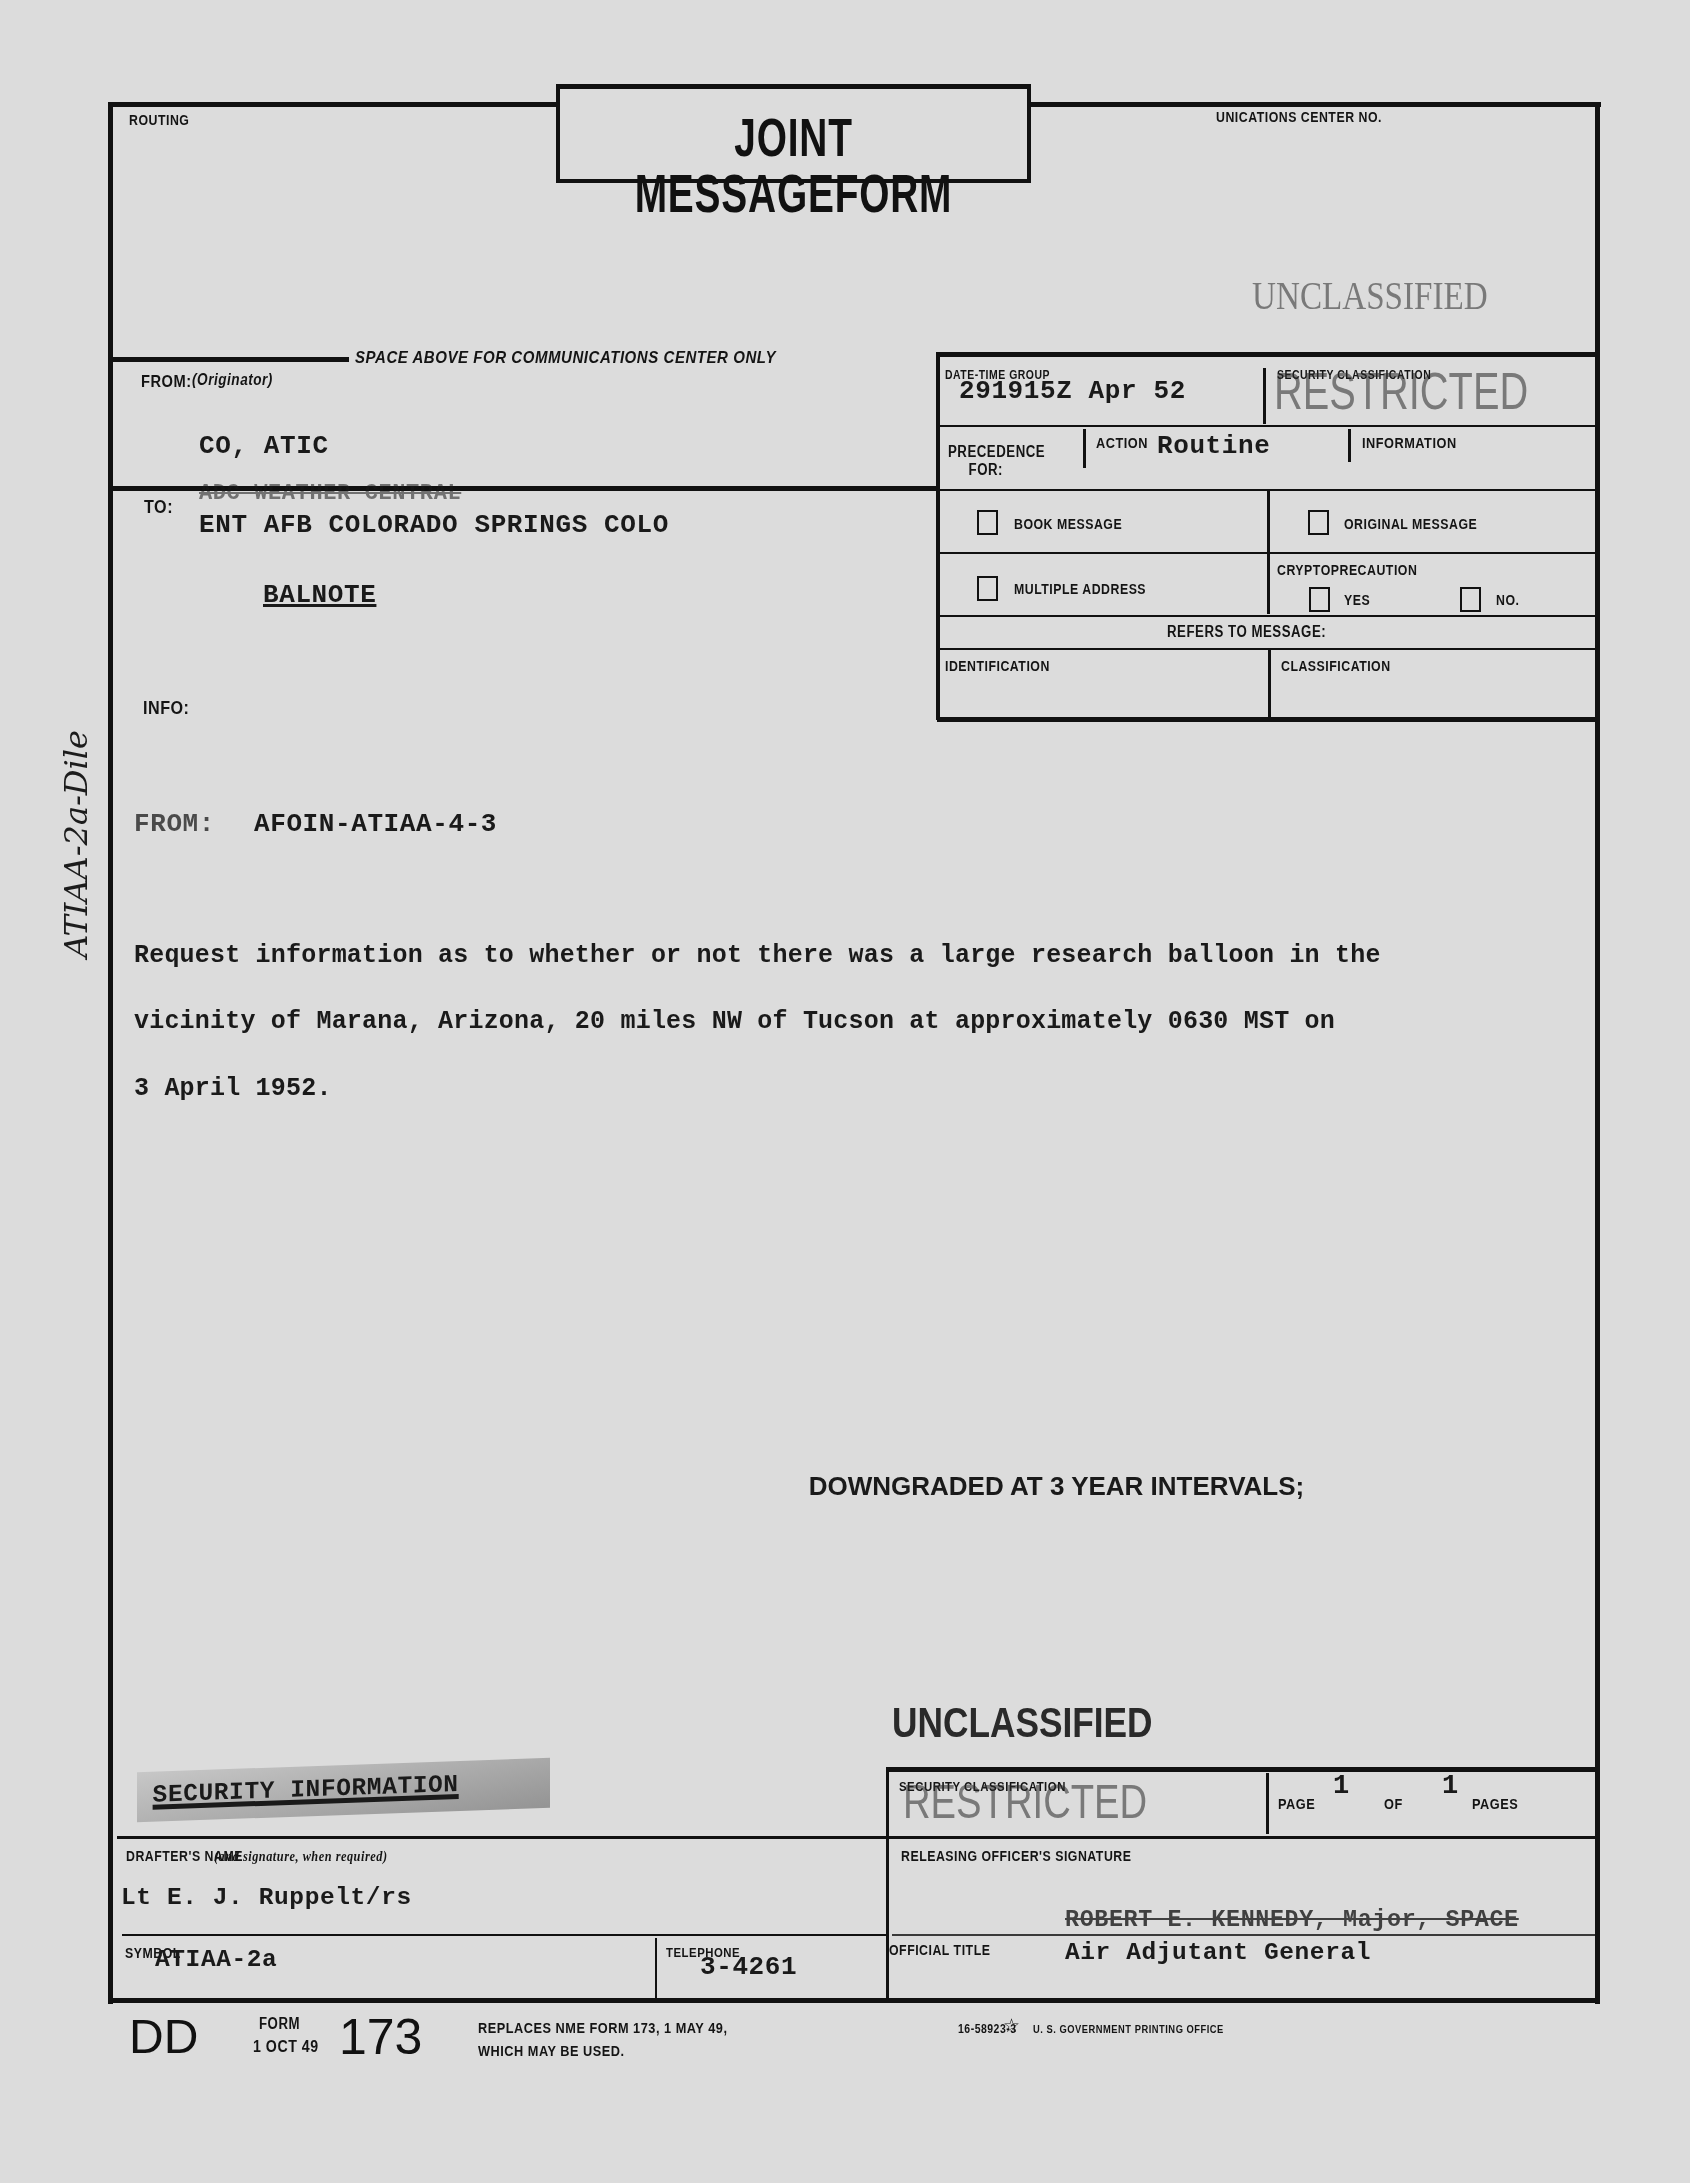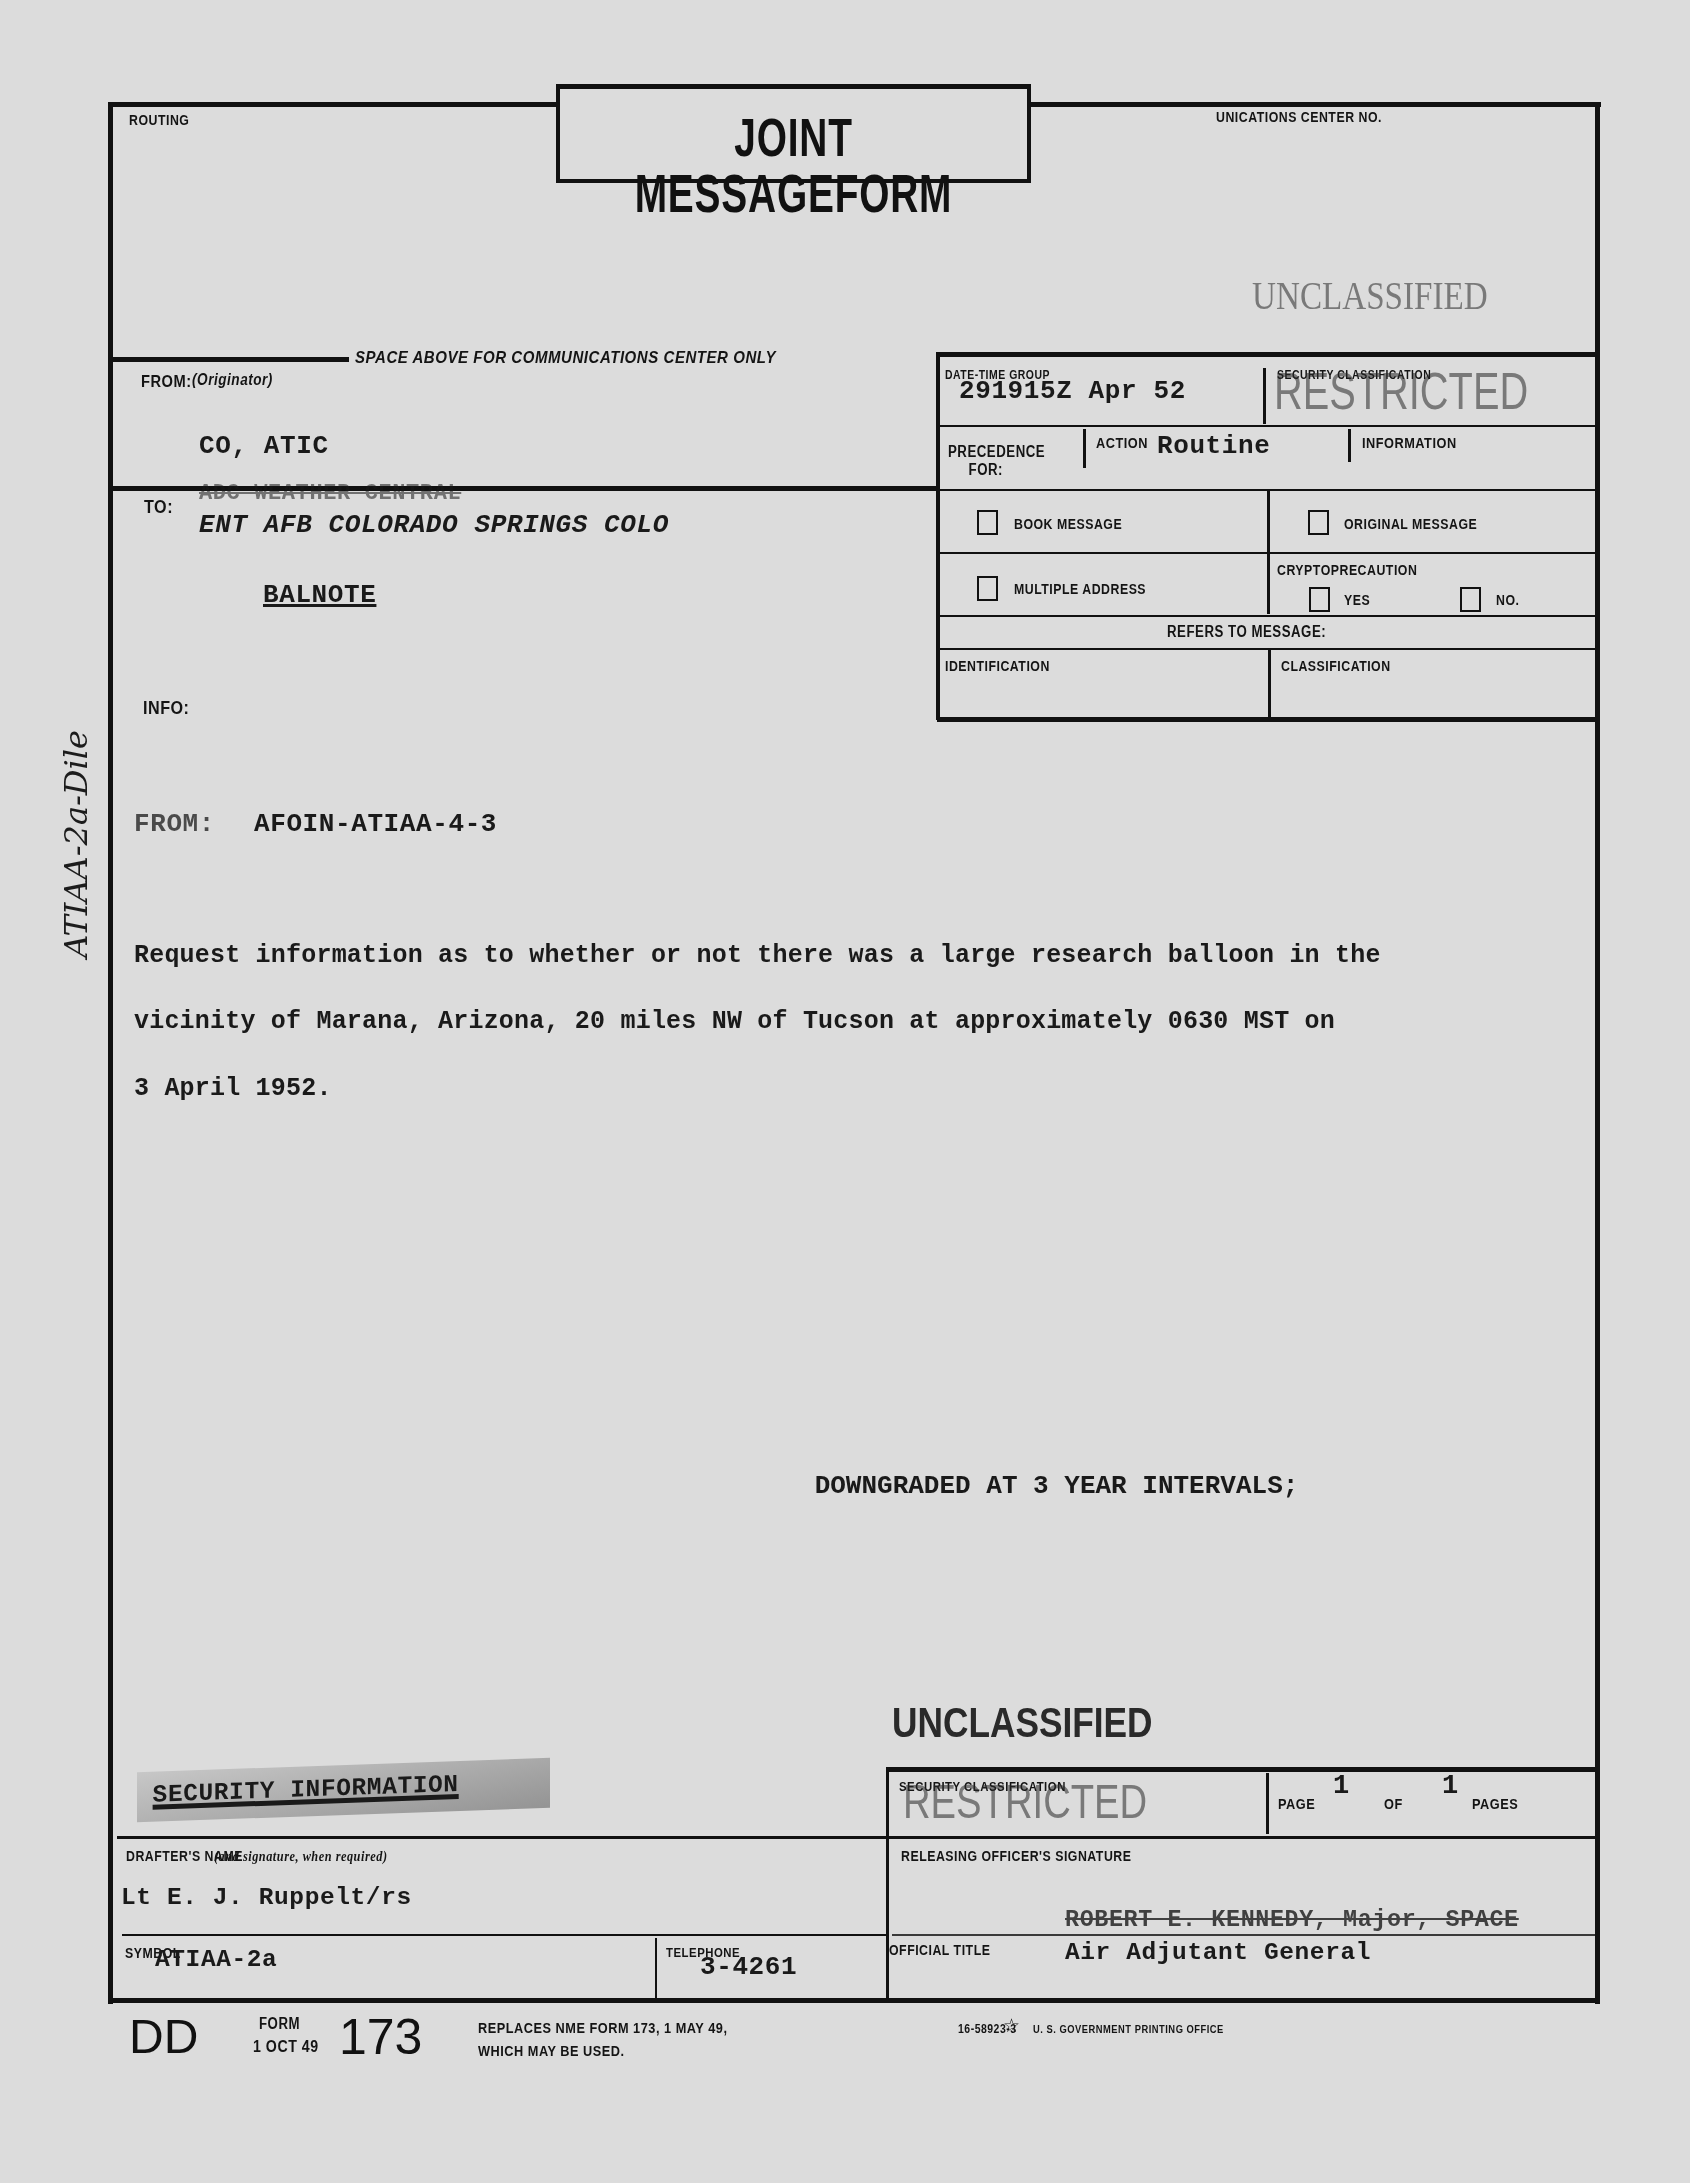--- a/index.html
+++ b/index.html
@@ -39,21 +39,21 @@
 <div class="lbl" data-name="space-above-label" style="left:355px;top:348px;font-style:italic;font-size:16.7px;transform:scaleX(0.9);">SPACE ABOVE FOR COMMUNICATIONS CENTER ONLY</div>
 
 <div class="lbl" data-name="from-label" style="left:141px;top:371px;font-size:17.3px;">FROM:</div>
 <div class="lbl" data-name="from-sublabel" style="left:192px;top:371px;font-size:16px;font-style:italic;">(Originator)</div>
 <div class="type" data-name="from-value" style="left:199px;top:431px;">CO, ATIC</div>
 
 <div class="line-h" style="left:109px;top:486px;width:828px;height:4.5px;"></div>
 
 <div class="lbl" data-name="to-label" style="left:144px;top:496px;font-size:19px;">TO:</div>
 <div class="type faded" data-name="to-struck-value" style="left:199px;top:481px;font-size:22px;text-decoration:line-through;">ADC WEATHER CENTRAL</div>
-<div class="type" data-name="to-value" style="left:199px;top:510px;font-style:italic;">ENT AFB COLORADO SPRINGS COLO</div>
+<div class="type" data-name="to-value" style="left:199px;top:510px;">ENT AFB COLORADO SPRINGS COLO</div>
 <div class="type" data-name="to-sub-value" style="left:263px;top:580px;text-decoration:underline;text-decoration-thickness:3.3px;">BALNOTE</div>
 
 <div class="lbl" data-name="info-label" style="left:143px;top:697px;font-size:19px;">INFO:</div>
 
 <div data-name="header-right-box">
   <div class="line-h" style="left:937px;top:352px;width:663px;height:4.5px;"></div>
   <div class="line-v" style="left:936px;top:352px;width:3.9px;height:368px;"></div>
   <div class="line-h" style="left:937px;top:717px;width:663px;height:4.5px;"></div>
 
   <div class="lbl" data-name="dtg-label" style="left:945px;top:368px;font-size:12.3px;">DATE-TIME GROUP</div>
@@ -99,21 +99,21 @@
 
 <div class="type" data-name="body-from-label" style="left:134px;top:809px;opacity:0.75;">FROM:</div>
 <div class="type" data-name="body-from-value" style="left:254px;top:809px;">AFOIN-ATIAA-4-3</div>
 
 <div data-name="message-text">
   <div class="type" data-name="message-line" style="left:134px;top:941px;font-size:25px;letter-spacing:0.2px;">Request information as to whether or not there was a large research balloon in the</div>
   <div class="type" data-name="message-line" style="left:134px;top:1007px;font-size:25px;letter-spacing:0.2px;">vicinity of Marana, Arizona, 20 miles NW of Tucson at approximately 0630 MST on</div>
   <div class="type" data-name="message-line" style="left:134px;top:1074px;font-size:25px;letter-spacing:0.2px;">3 April 1952.</div>
 </div>
 
-<div data-name="downgrade-notice" style="position:absolute;left:736px;top:1472px;width:641px;text-align:center;font-family:Liberation Mono, monospace;font-weight:bold;font-size:26px;line-height:28px;color:#1a1a1a;">
+<div data-name="downgrade-notice" style="position:absolute;left:736px;top:1472px;width:641px;text-align:center;font-family:Liberation Sans, sans-serif;font-weight:bold;font-size:26px;line-height:28px;color:#1a1a1a;">
   <div data-name="downgrade-line">DOWNGRADED AT 3 YEAR INTERVALS;</div>
 </div>
 
 <div class="stamp" data-name="bottom-unclassified-stamp" style="left:892px;top:1698px;font-size:43px;font-weight:bold;font-family:'Liberation Sans',sans-serif;transform:scaleX(0.82);transform-origin:left;">UNCLASSIFIED</div>
 
 <div class="abs" data-name="security-information-stamp" style="left:137px;top:1765px;width:413px;height:50px;background:linear-gradient(170deg, rgba(80,80,80,0.15), rgba(60,60,60,0.45));transform:skewY(-2deg);">
   <div class="type" style="left:15.6px;top:10px;font-size:24.5px;text-decoration:underline;text-decoration-thickness:4.5px;">SECURITY INFORMATION</div>
 </div>
 
 <div data-name="footer-box">

